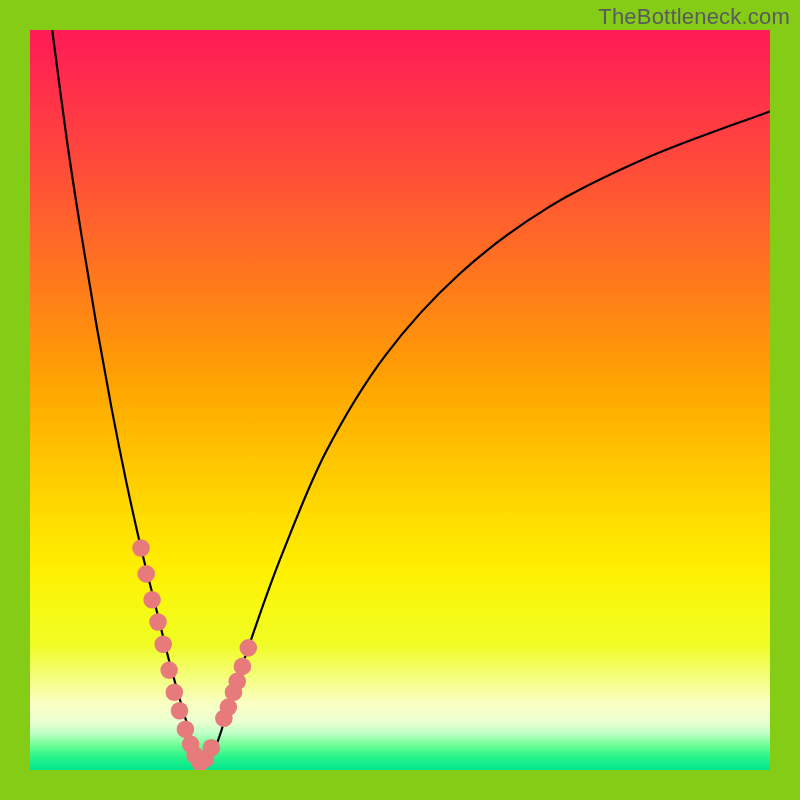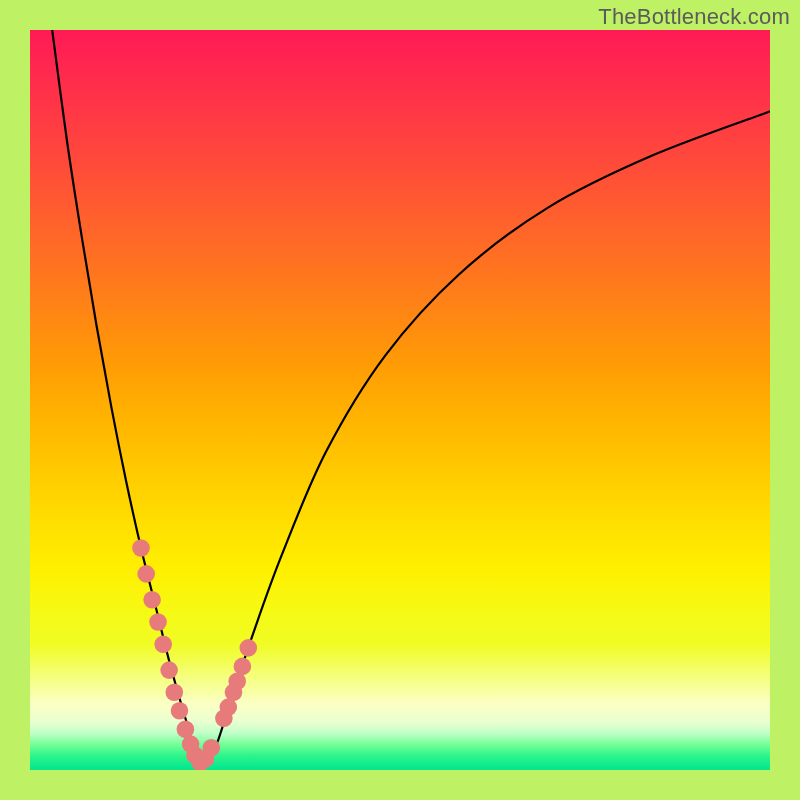--- a/index.html
+++ b/index.html
@@ -9,21 +9,21 @@
     height: 800px;
     overflow: hidden;
     background: #000;
     font-family: Arial, Helvetica, sans-serif;
   }
   .frame {
     position: absolute;
     top: 0; left: 0;
     width: 800px;
     height: 800px;
-    background: #bef264;
+    background: #84cc16;
   }
   .plot-area {
     position: absolute;
     top: 30px;
     left: 30px;
     width: 740px;
     height: 740px;
     overflow: hidden;
   }
   .gradient-bg {

